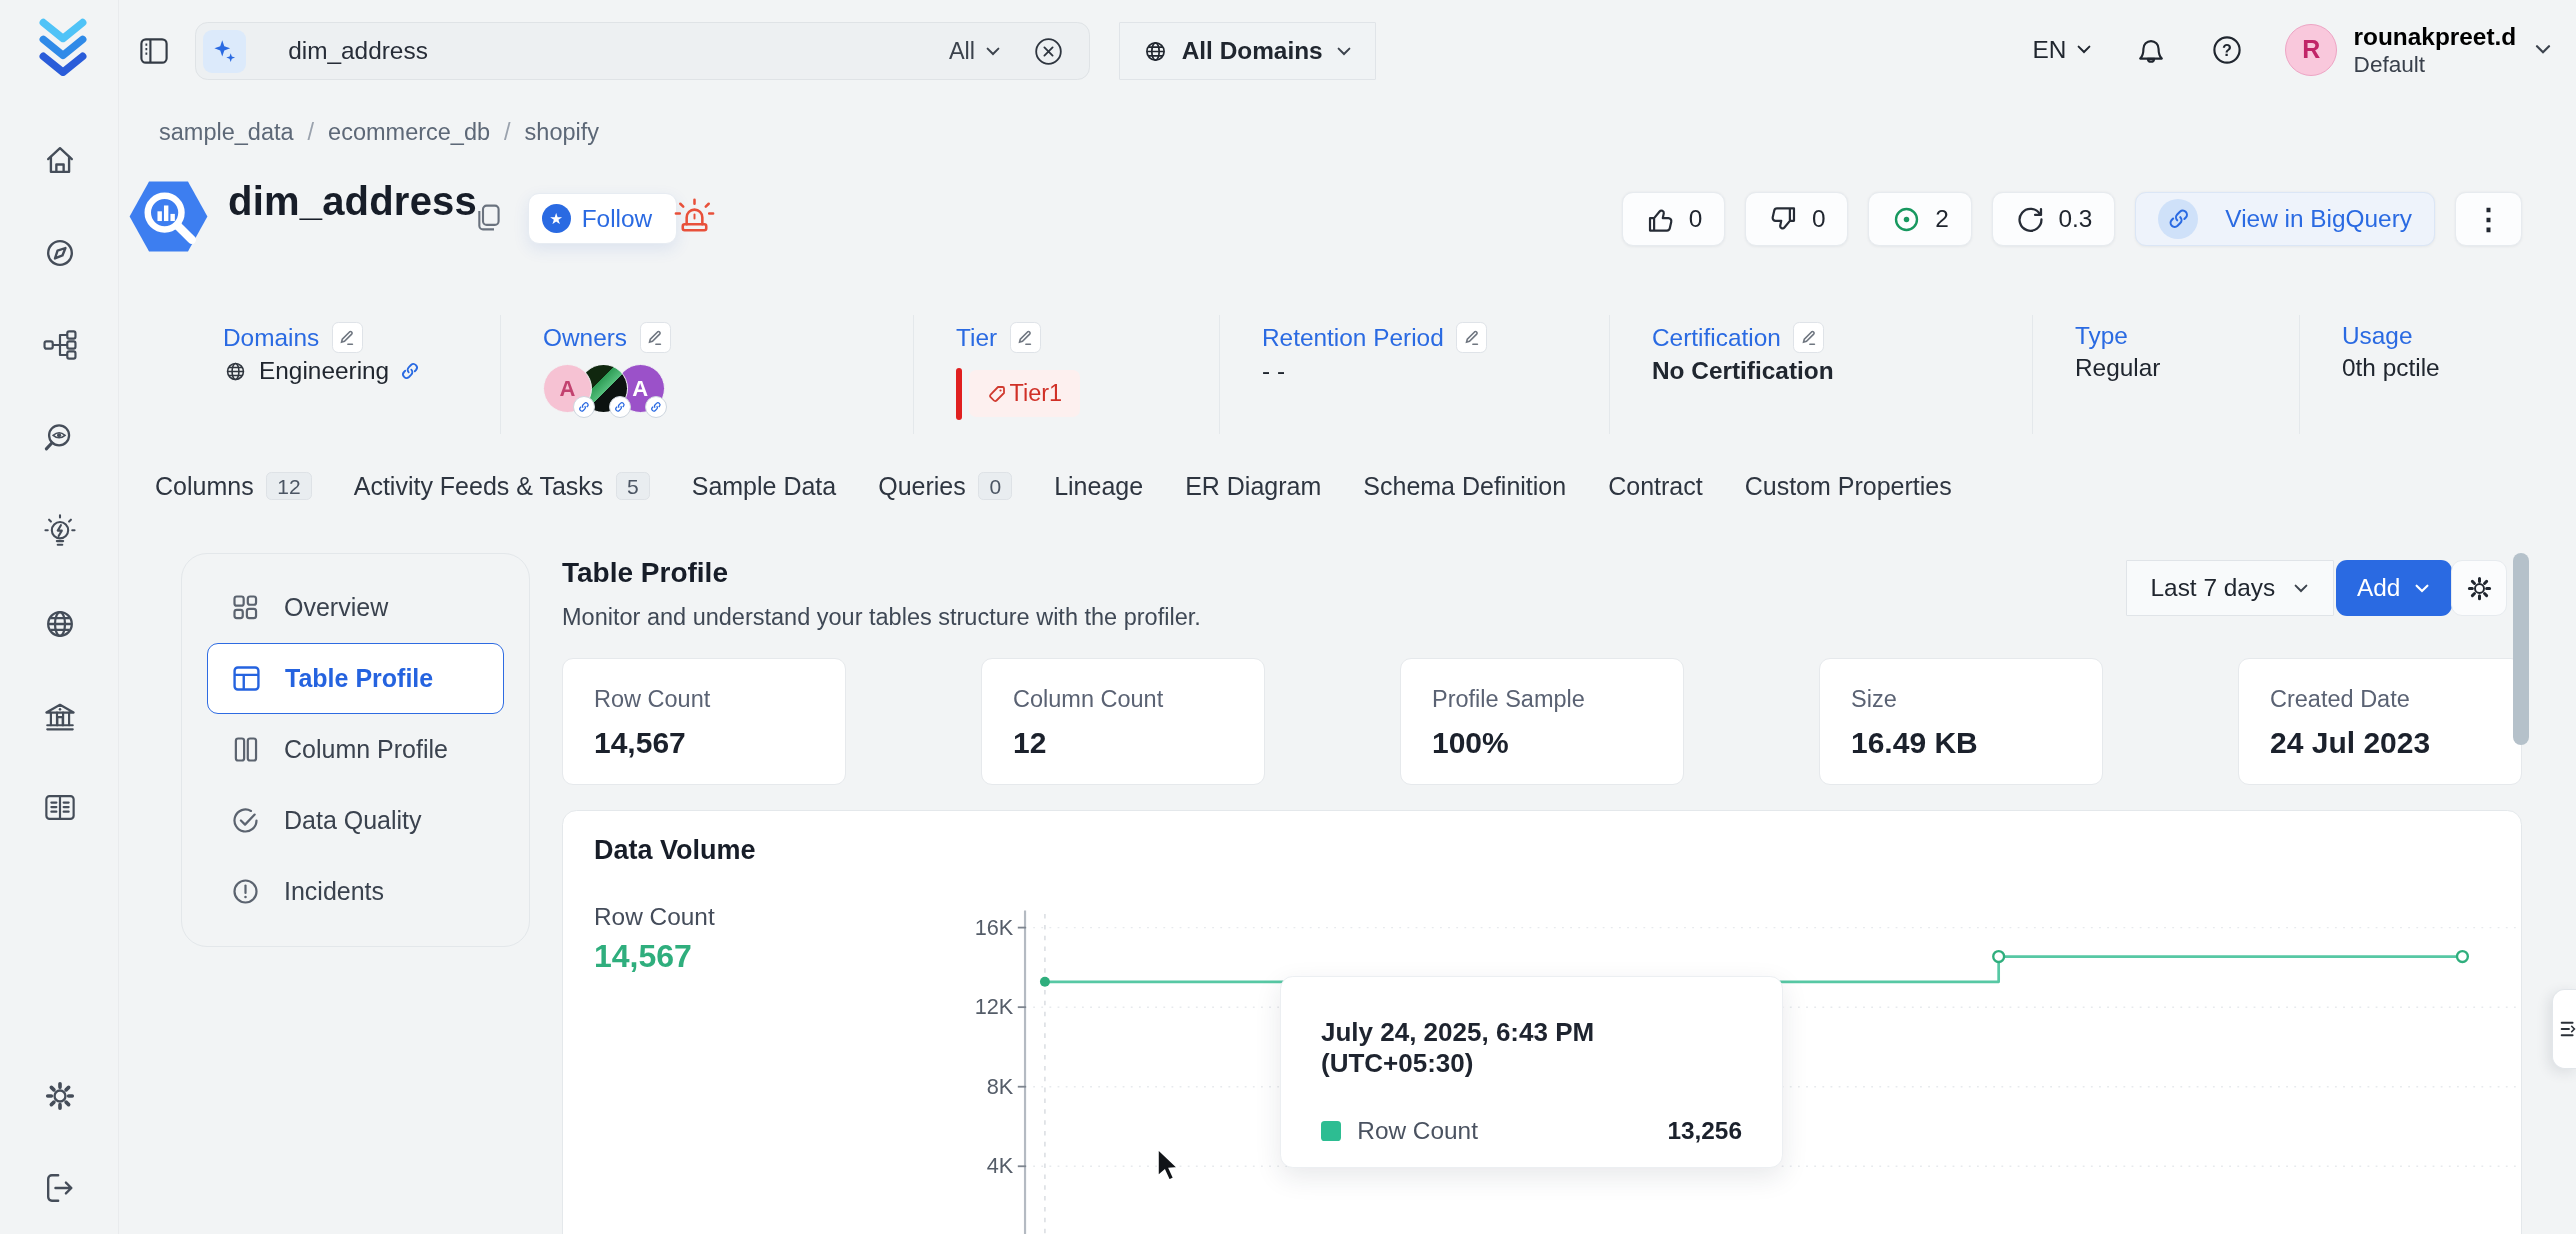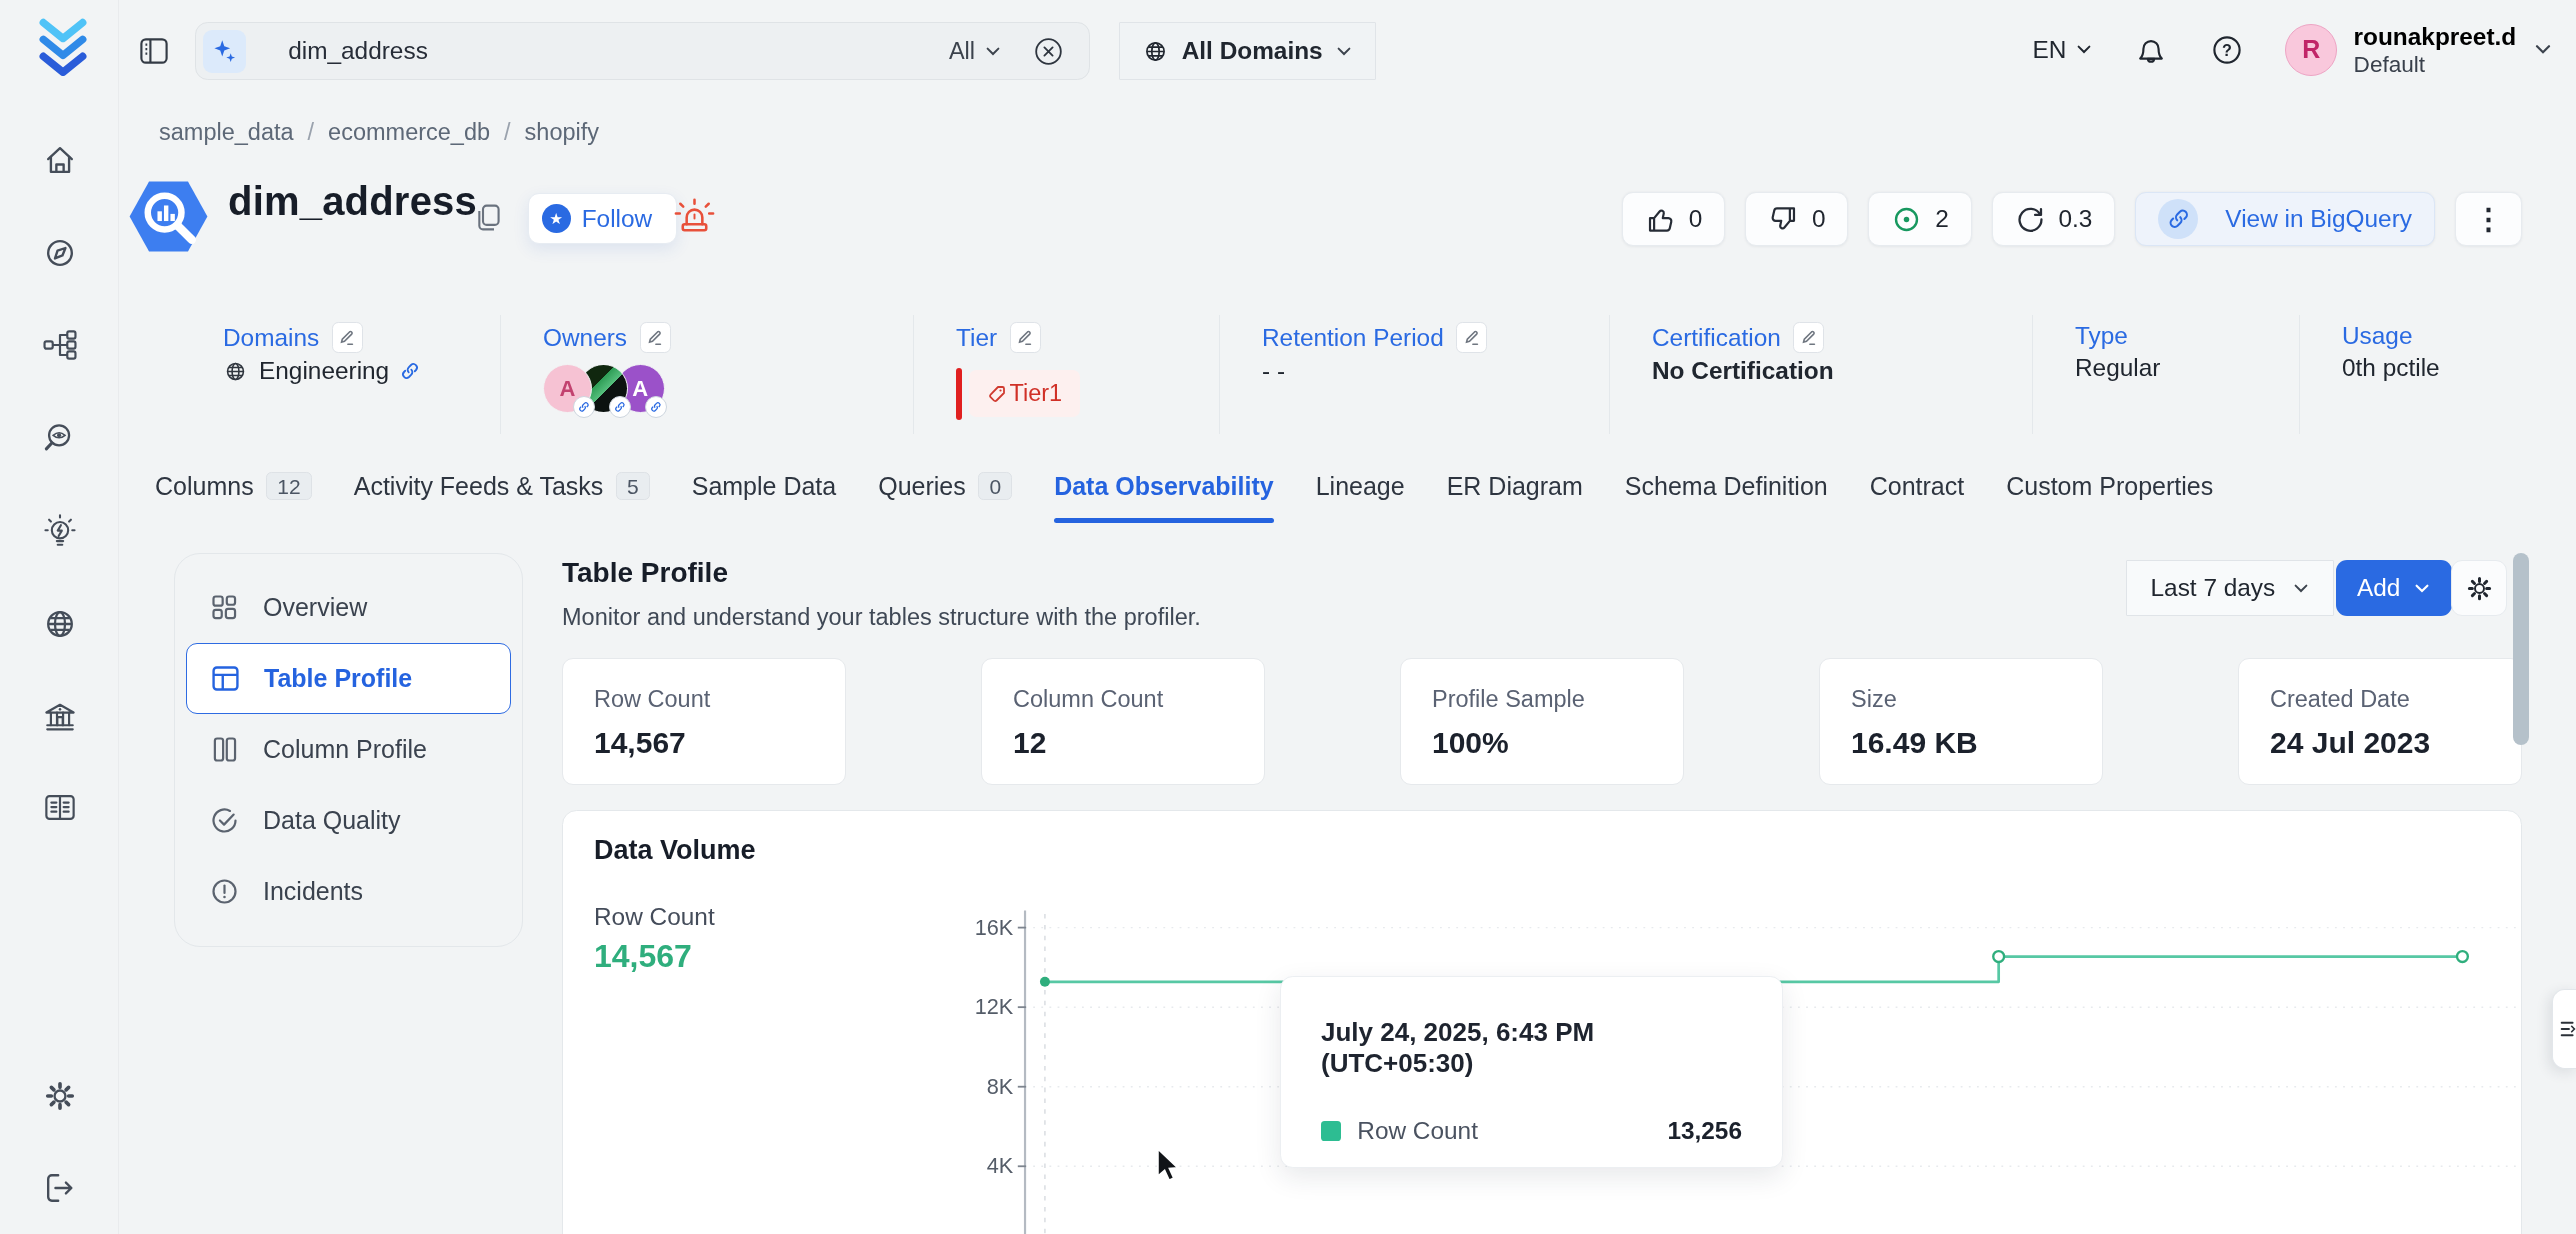--- a/index.html
+++ b/index.html
@@ -73,22 +73,22 @@
   
   .tabs{position:absolute;left:155px;top:456px;display:flex;align-items:center;gap:42px;height:60px}
   .tab{display:flex;align-items:center;gap:12.7px;font-size:25px;color:#2e3540;cursor:pointer;
        height:60px;position:relative}
   .tab .cnt{font-size:21px;color:#4b5563;background:#e9edf0;border:0.9px solid #dee2e6;border-radius:5.4px;
             padding:2.7px 10px;line-height:1}
   .tab.active{color:#2563df;font-weight:700}
   .tab.active::after{content:"";position:absolute;left:0;right:0;bottom:-7.2px;height:5.4px;border-radius:2.7px;background:#2563df}
 
   
-  .subnav{position:absolute;left:174px;top:553px;width:349px;height:394px;border:0.9px solid #e3e7ea;
-          border-radius:26px;padding:18px 11px}
+  .subnav{position:absolute;left:181px;top:553px;width:349px;height:394px;border:0.9px solid #e3e7ea;
+          border-radius:26px;padding:18px 25px}
   .sn-item{height:71px;display:flex;align-items:center;gap:22px;padding:0 22px;font-size:25px;
            color:#3a424e;border-radius:11px;cursor:pointer}
   .sn-item svg{flex:0 0 auto}
   .sn-item.active{border:1.8px solid #2e6be2;background:#fff;color:#2563df;font-weight:700}
 
   
   .p-title{position:absolute;left:562px;top:557px;font-size:28px;font-weight:700;color:#171d28}
   .p-sub{position:absolute;left:562px;top:604px;font-size:23.5px;color:#3f4855}
   .range-btn{position:absolute;left:2126px;top:560px;height:56px;padding:0 23.5px;gap:16.3px;font-size:24.4px;color:#20262f}
   .add-btn{position:absolute;left:2336px;top:560px;width:116px;height:56px;background:#2a6ae2;border:none;
@@ -517,23 +517,20 @@
         <span>Activity Feeds &amp; Tasks</span>
         <span class="cnt">5</span>
       </div>
     <div class="tab">
         <span>Sample Data</span>
       </div>
     <div class="tab">
         <span>Queries</span>
         <span class="cnt">0</span>
       </div>
-    <div class="tab active">
-        <span>Data Observability</span>
-      </div>
     <div class="tab">
         <span>Lineage</span>
       </div>
     <div class="tab">
         <span>ER Diagram</span>
       </div>
     <div class="tab">
         <span>Schema Definition</span>
       </div>
     <div class="tab">

